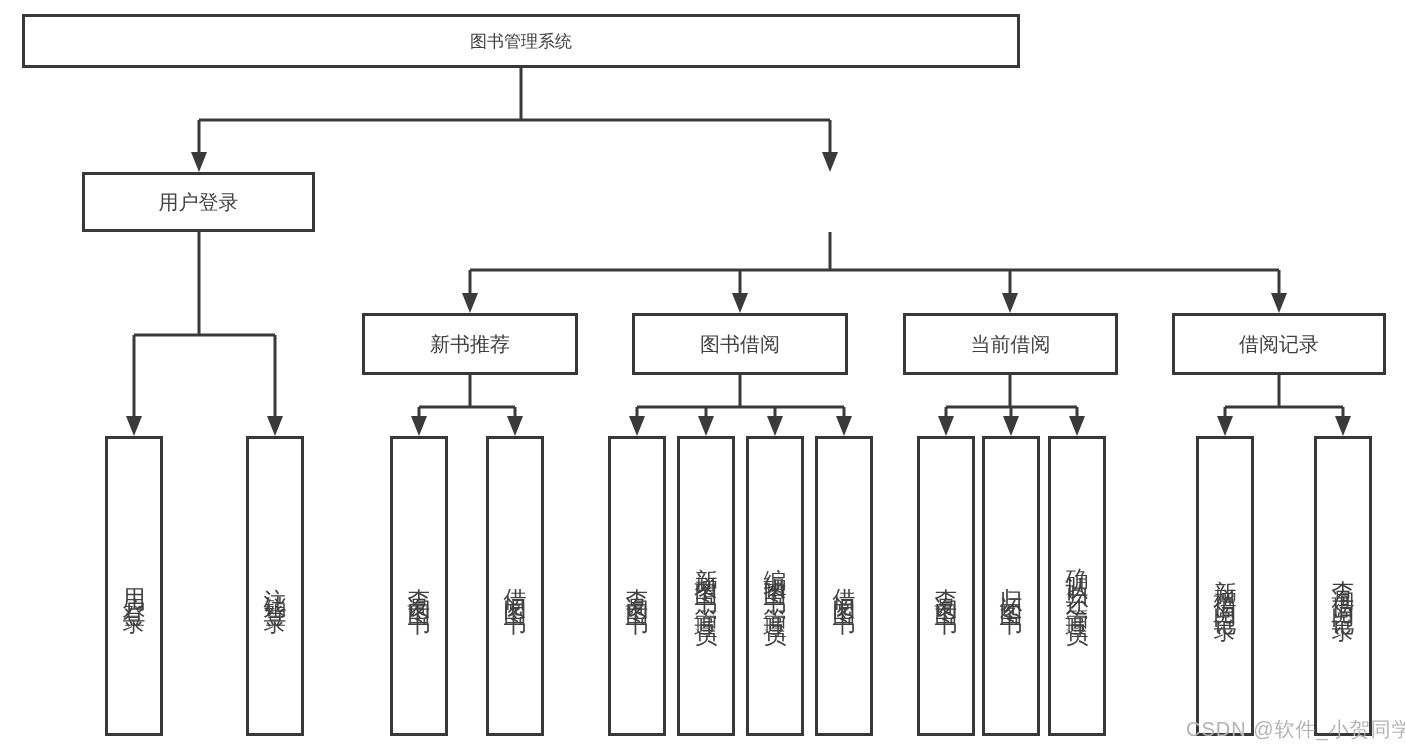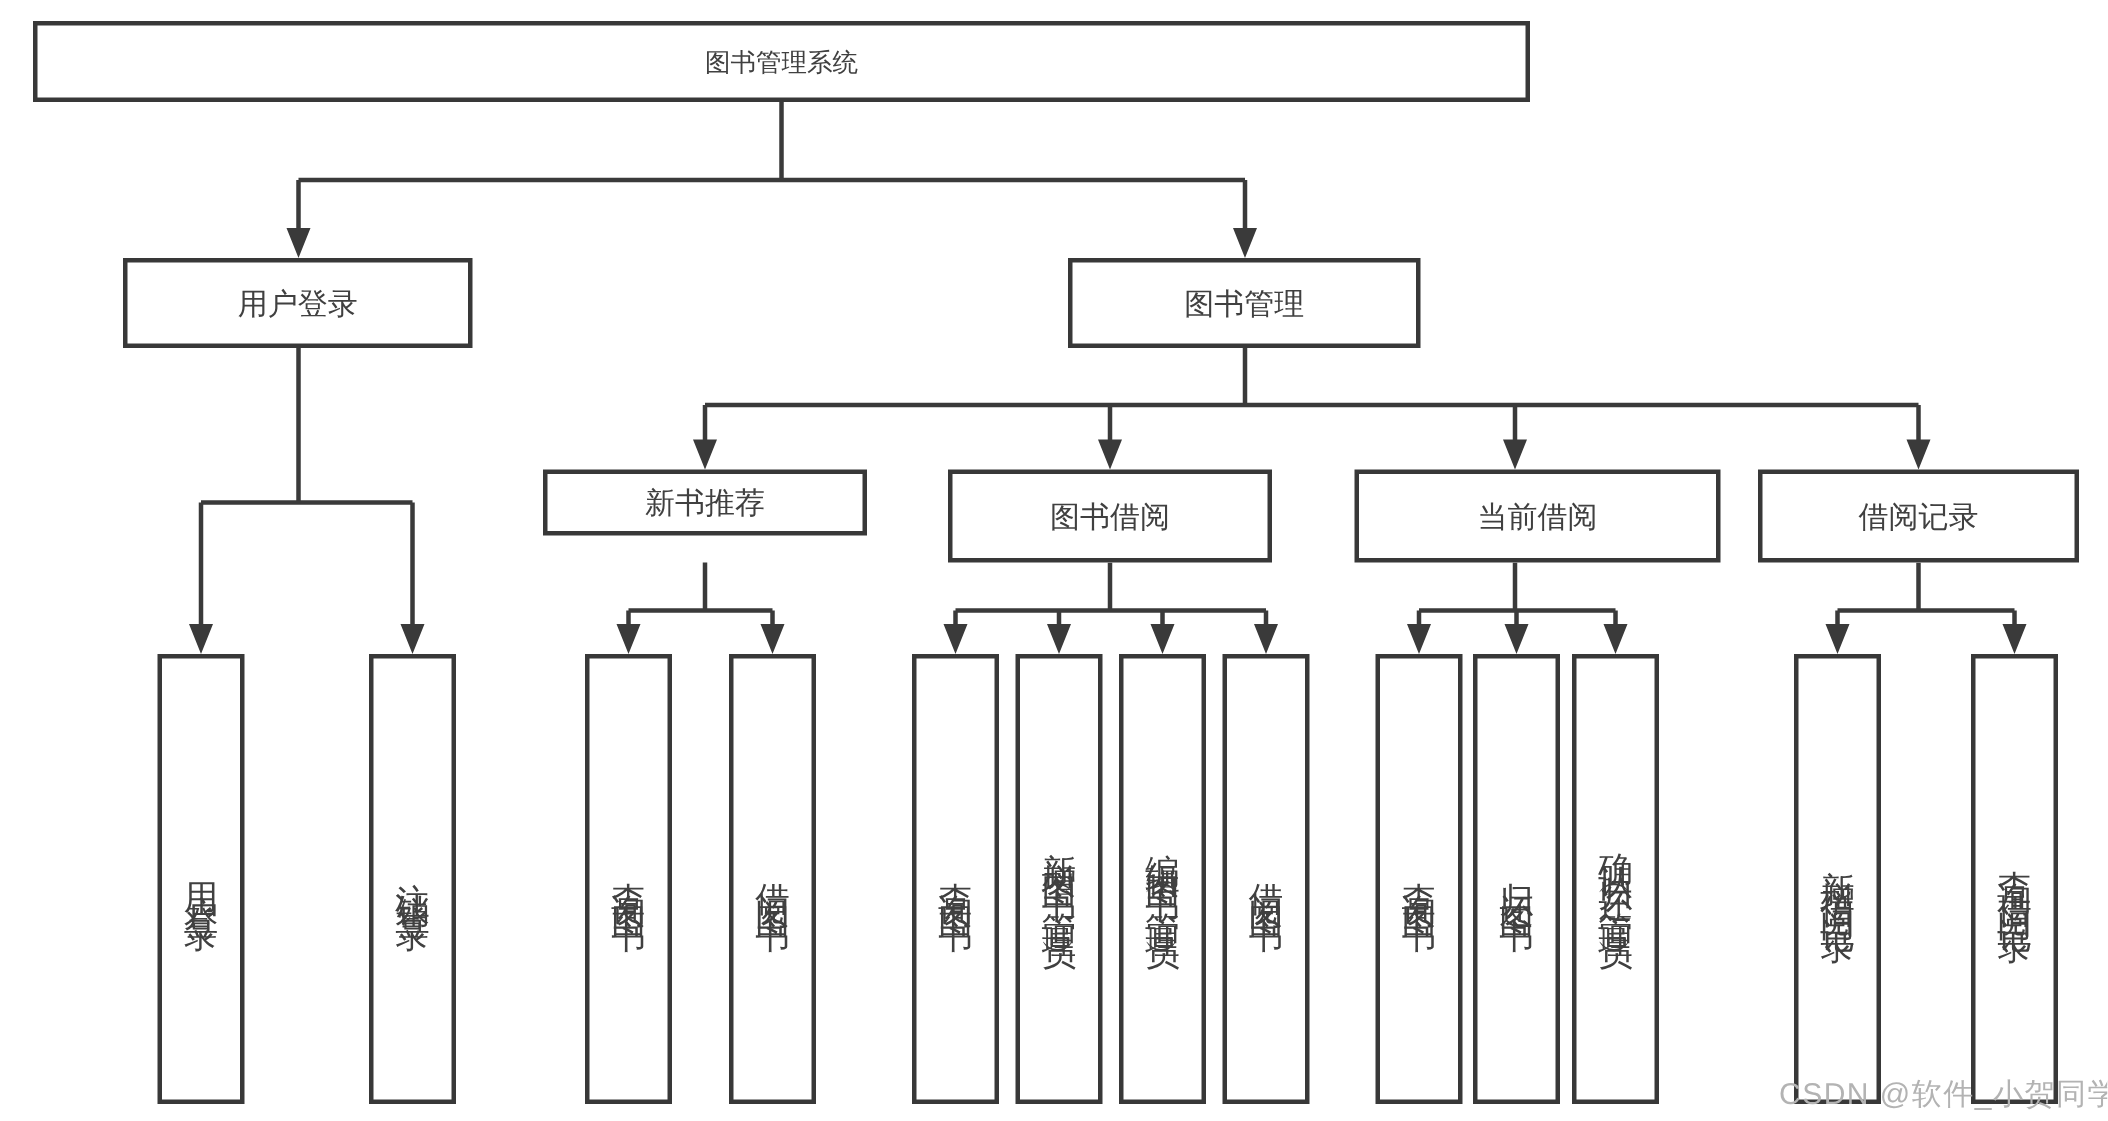--- a/index.html
+++ b/index.html
@@ -76,31 +76,28 @@
       M1217 416 L1233 416 L1225 436 Z  M1335 416 L1351 416 L1343 436 Z"></path>
   </svg>
 
   <div class="box root" style="left:22px;top:14px;width:998px;height:54px;">
     <span>图书管理系统</span>
   </div>
 
   <div class="box mid" style="left:82px;top:172px;width:233px;height:60px;">
     <span>用户登录</span>
   </div>
-  <div class="box mid" style="left:712px;top:172px;width:235px;height:60px;">
-    <span>图书管理</span>
-  </div>
 
-  <div class="box mid" style="left:362px;top:313px;width:216px;height:44px;">
+  <div class="box mid" style="left:362px;top:313px;width:216px;height:62px;">
     <span>新书推荐</span>
   </div>
   <div class="box mid" style="left:632px;top:313px;width:216px;height:62px;">
     <span>图书借阅</span>
   </div>
-  <div class="box mid" style="left:903px;top:313px;width:244px;height:62px;">
+  <div class="box mid" style="left:903px;top:313px;width:215px;height:62px;">
     <span>当前借阅</span>
   </div>
   <div class="box mid" style="left:1172px;top:313px;width:214px;height:62px;">
     <span>借阅记录</span>
   </div>
 
   <div class="box leaf" style="left:105px;top:436px;width:58px;height:300px;">
     <span>用户登录</span>
   </div>
   <div class="box leaf" style="left:246px;top:436px;width:58px;height:300px;">

